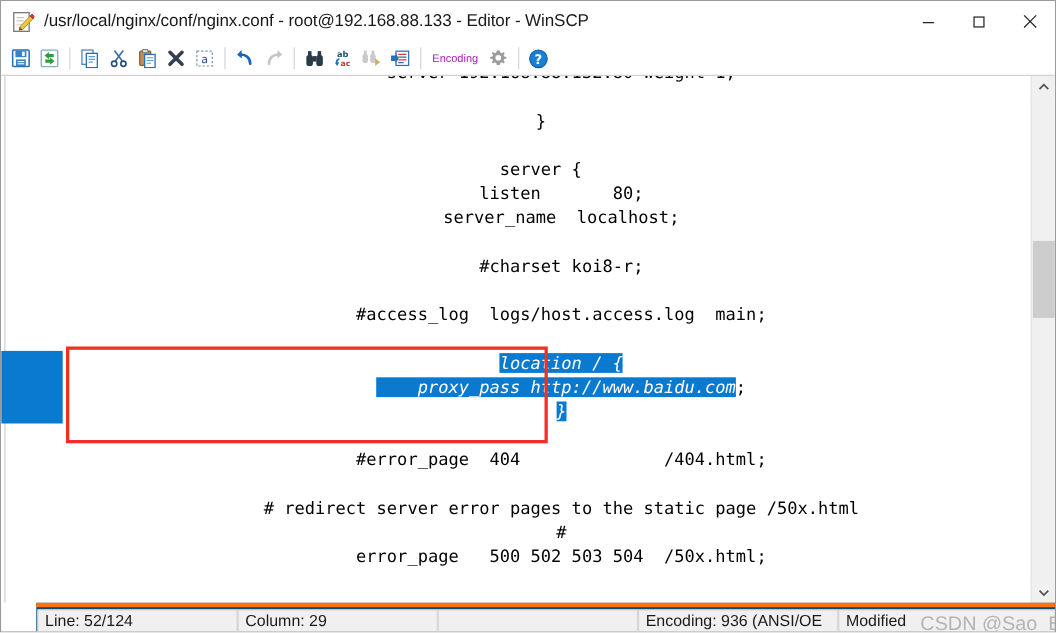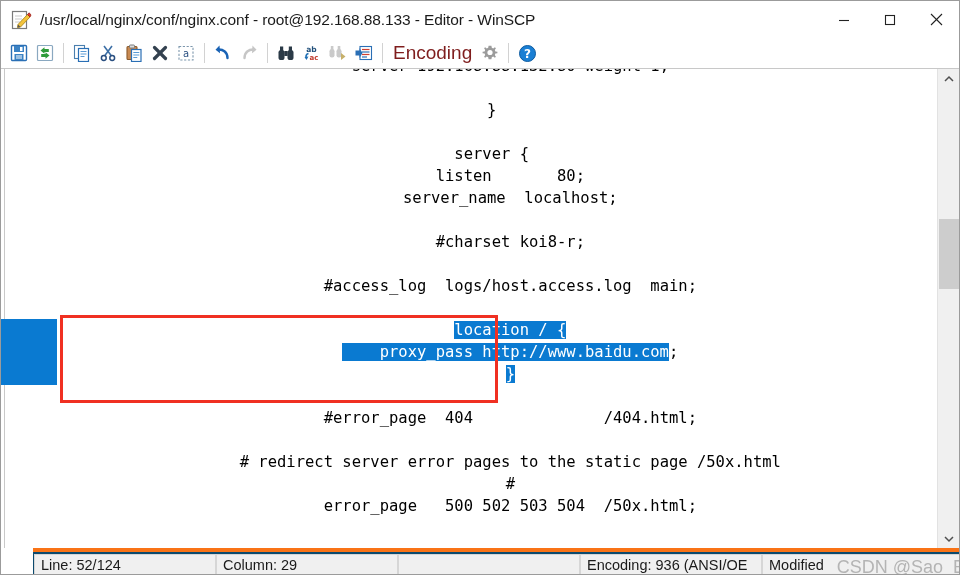--- a/index.html
+++ b/index.html
@@ -85,22 +85,22 @@
     cursor: default;
   }
   .tb-sep {
     width: 1px;
     height: 20px;
     background: #d2d2d2;
     margin: 0 5px;
     flex: 0 0 auto;
   }
   .tb-text {
-    font-size: 19px;
-    color: #7f1d1d;
+    font-size: 10px;
+    color: #a21caf;
     padding: 0 5px;
     white-space: nowrap;
     cursor: default;
   }
 
   
   .editor-wrap {
     position: absolute;
     left: 0; top: 68px;
     width: 958px;
@@ -137,20 +137,21 @@
   }
   .code .ln {
     position: relative;
     height: 22px;
     padding-left: 8px;
     box-sizing: border-box;
   }
   .sel {
     background: #0a7ad1;
     color: #ffffff;
+    font-style: italic;
   }
   
   .margin-sel {
     position: absolute;
     left: 0;
     width: 56px;
     background: #0a7ad1;
   }
   
   .red-box {

